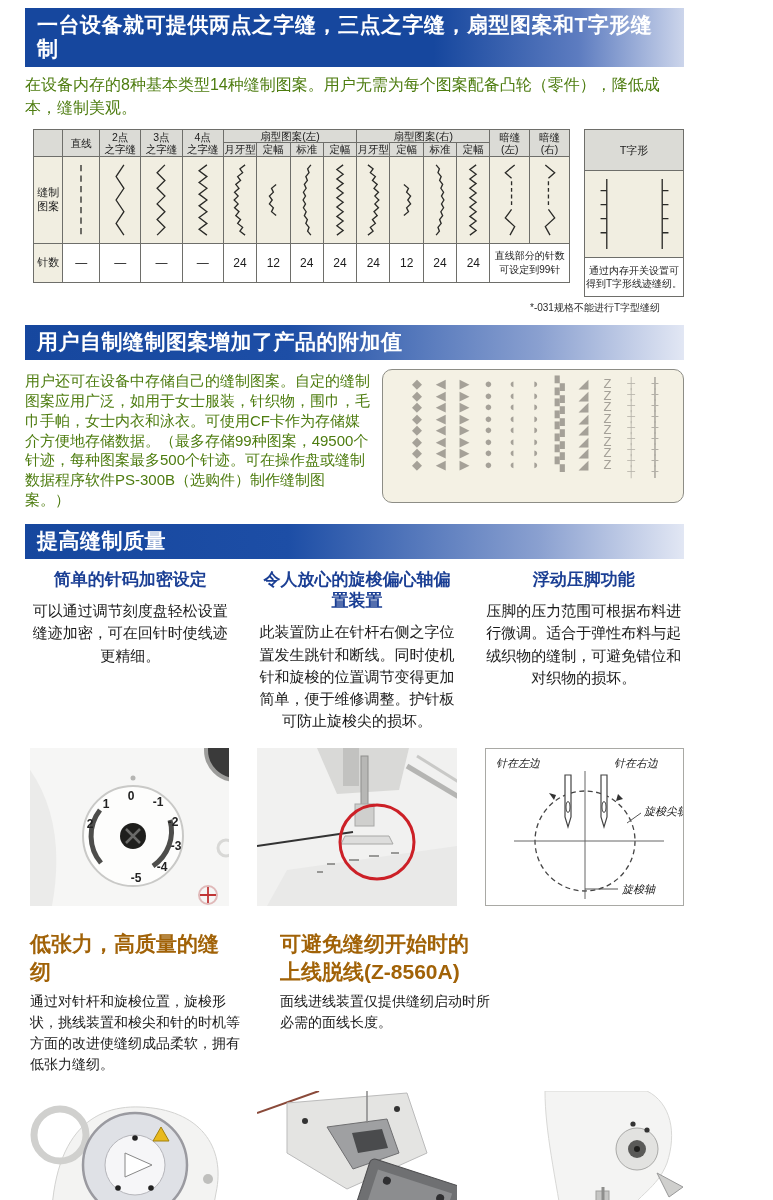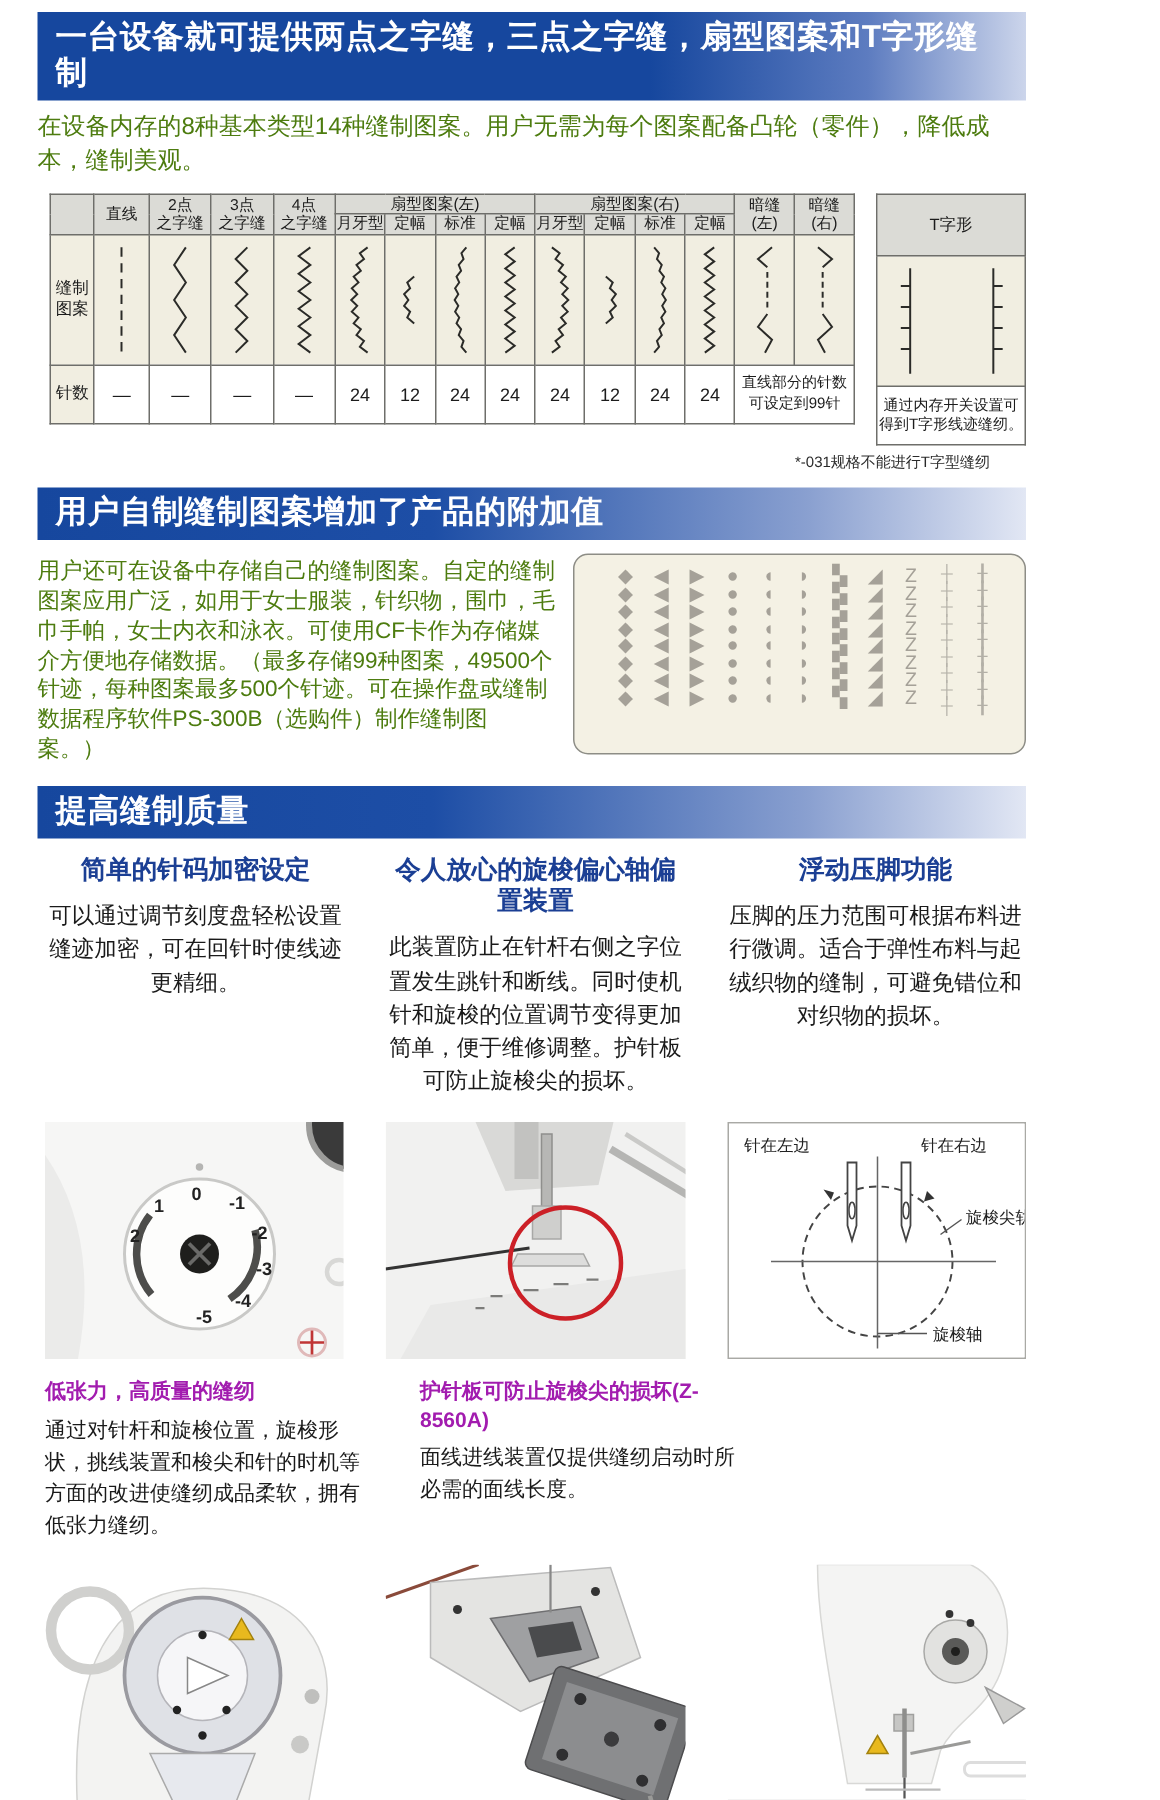--- a/index.html
+++ b/index.html
@@ -50,21 +50,21 @@
   
   .photorow{display:flex;gap:28px;margin:16px 18px 0 30px;}
   .photo{width:222px;height:158px;overflow:hidden;}
   .photo svg{display:block;}
   .photorow2{display:flex;gap:28px;margin:16px 18px 0 30px;}
   .photo2{width:222px;height:172px;overflow:hidden;}
 
   
   .caprow{display:flex;gap:28px;margin:12px 18px 0 30px;}
   .cap{width:222px;}
-  .cap h3{margin:0 0 6px;font-size:14px;line-height:1.3;color:#a21caf;max-width:196px;}
+  .cap h3{margin:12px 0 6px;font-size:21px;line-height:1.3;color:#a16207;max-width:196px;}
   .cap p{margin:0;font-size:14px;line-height:1.5;color:#1a1a1a;max-width:210px;}
 </style>
 </head>
 <body>
 
 <div class="page">
 
   <div class="bar bar1">
     <span>一台设备就可提供两点之字缝，三点之字缝，扇型图案和T字形缝制</span>
   </div>
@@ -397,21 +397,21 @@
         <path d="M160 8 L208 38" stroke="#c9c9c7" stroke-width="3"></path>
         <rect x="104" y="8" width="7" height="64" fill="#b7b7b5" stroke="#8f8f8d"></rect>
         <rect x="98" y="56" width="19" height="22" fill="#cfcfcd" stroke="#a8a8a6"></rect>
         <path d="M0 98 L96 84" stroke="#333" stroke-width="2"></path>
         <polygon points="30,122 200,98 222,122 222,158 10,158" fill="#e9e9e8"></polygon>
         <polygon points="88,88 132,88 136,96 84,96" fill="#dddddc" stroke="#a8a8a6"></polygon>
         <path d="M70 116 h8 M92 112 h10 M112 108 h10 M134 105 h8 M60 124 h6" stroke="#7c7c7a" stroke-width="1.5"></path>
         <circle cx="120" cy="94" r="37" fill="none" stroke="#cc2027" stroke-width="3"></circle>
       </svg>
     </div>
-    <div class="photo" style="border:1px solid #a9a9a5;box-sizing:border-box;background:#fff;">
+    <div class="photo" style="border:1px solid #a9a9a5;box-sizing:border-box;background:#fff;font-style:italic;">
       <svg width="220" height="156" viewBox="0 0 220 156">
         <rect width="220" height="156" fill="#ffffff"></rect>
         <circle cx="99" cy="92" r="50" fill="none" stroke="#444" stroke-width="1.3" stroke-dasharray="5 3.5"></circle>
         <path d="M28 92 H178" stroke="#666" stroke-width="1"></path>
         <path d="M99 22 V150" stroke="#666" stroke-width="1"></path>
         <path d="M79 26 L79 68 L82 78 L85 68 L85 26 Z" fill="#fff" stroke="#444" stroke-width="1.2"></path>
         <ellipse cx="82" cy="58" rx="2" ry="5.5" fill="none" stroke="#444" stroke-width="1"></ellipse>
         <path d="M115 26 L115 68 L118 78 L121 68 L121 26 Z" fill="#fff" stroke="#444" stroke-width="1.2"></path>
         <ellipse cx="118" cy="58" rx="2" ry="5.5" fill="none" stroke="#444" stroke-width="1"></ellipse>
         <polygon points="70,46 63,44 68,51" fill="#333"></polygon>
@@ -427,21 +427,21 @@
       </svg>
     </div>
   </div>
 
   <div class="caprow">
     <div class="cap">
       <h3>低张力，高质量的缝纫</h3>
       <p>通过对针杆和旋梭位置，旋梭形状，挑线装置和梭尖和针的时机等方面的改进使缝纫成品柔软，拥有低张力缝纫。</p>
     </div>
     <div class="cap">
-      <h3>护针板可防止旋梭尖的损坏(Z-8560A)</h3>
+      <h3>可避免缝纫开始时的上线脱线(Z-8560A)</h3>
       <p>面线进线装置仅提供缝纫启动时所必需的面线长度。</p>
     </div>
   </div>
 
   <div class="photorow2">
     <div class="photo2">
       <svg width="222" height="172" viewBox="0 0 222 172">
         <rect width="222" height="172" fill="#ffffff"></rect>
         <path d="M22 168 C14 48 58 14 110 16 C170 18 196 56 186 102 L174 168 Z" fill="#f3f3f2" stroke="#d2d2d0"></path>
         <circle cx="30" cy="44" r="26" fill="none" stroke="#d0d0ce" stroke-width="7"></circle>

